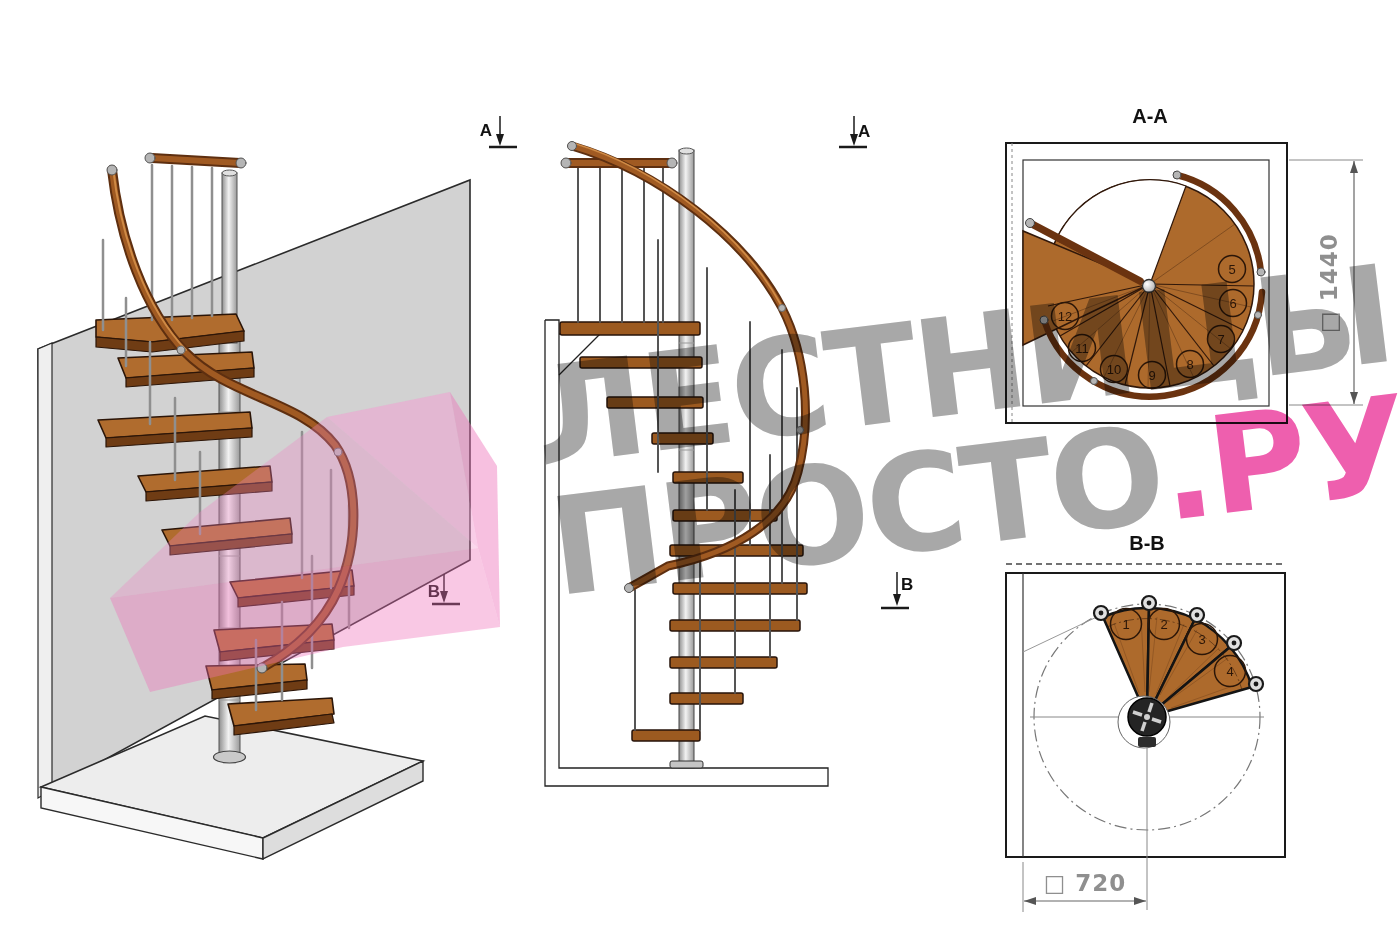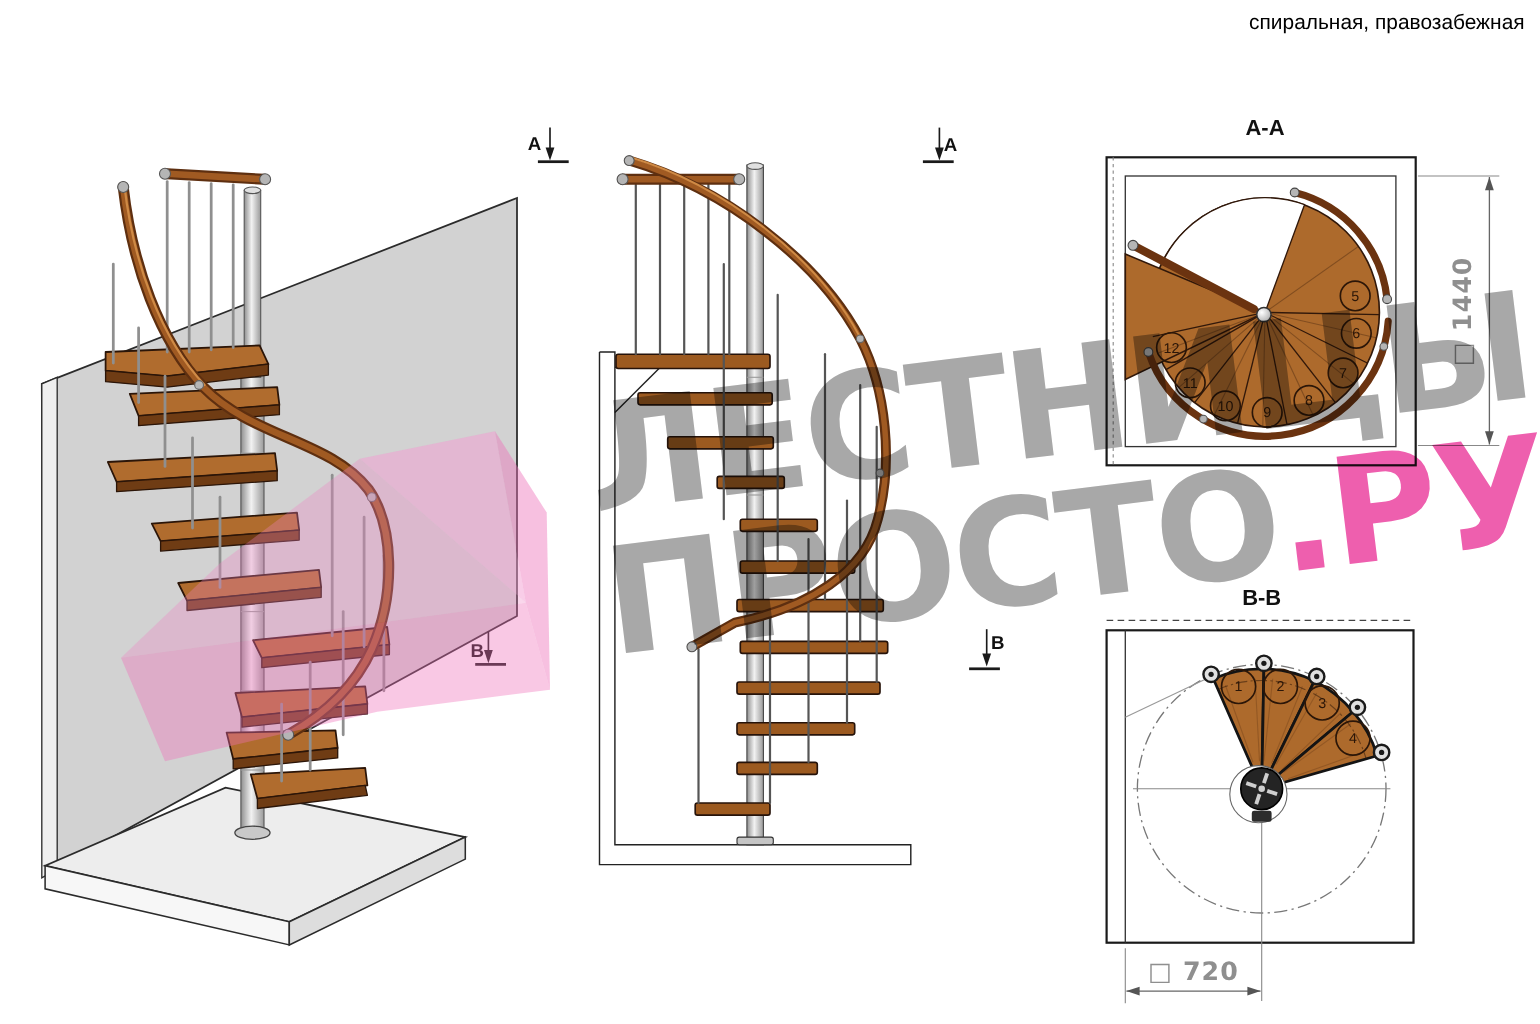--- a/index.html
+++ b/index.html
@@ -351,16 +351,15 @@
   <polygon points="200,512 327,417 478,548 110,598" fill="#f184c4" opacity="0.32"></polygon>
   <polygon points="110,598 478,548 500,627 343,647 150,692" fill="#ee6fb8" opacity="0.38"></polygon>
   <polygon points="327,417 450,392 478,548" fill="#f49cd1" opacity="0.5"></polygon>
   <polygon points="450,392 497,466 500,627 478,548" fill="#ee74ba" opacity="0.45"></polygon>
 </svg>
 
 <div class="wm wm1">ЛЕСТНИЦЫ</div>
 <div class="wm wm2"><span class="wm-gray">ПРОСТО</span><span class="wm-pink">.РУ</span></div>
 
 <div class="header">
-  <div>спиральная, правозабежная</div>
 </div>
 
 </div>
 
 </body></html>

